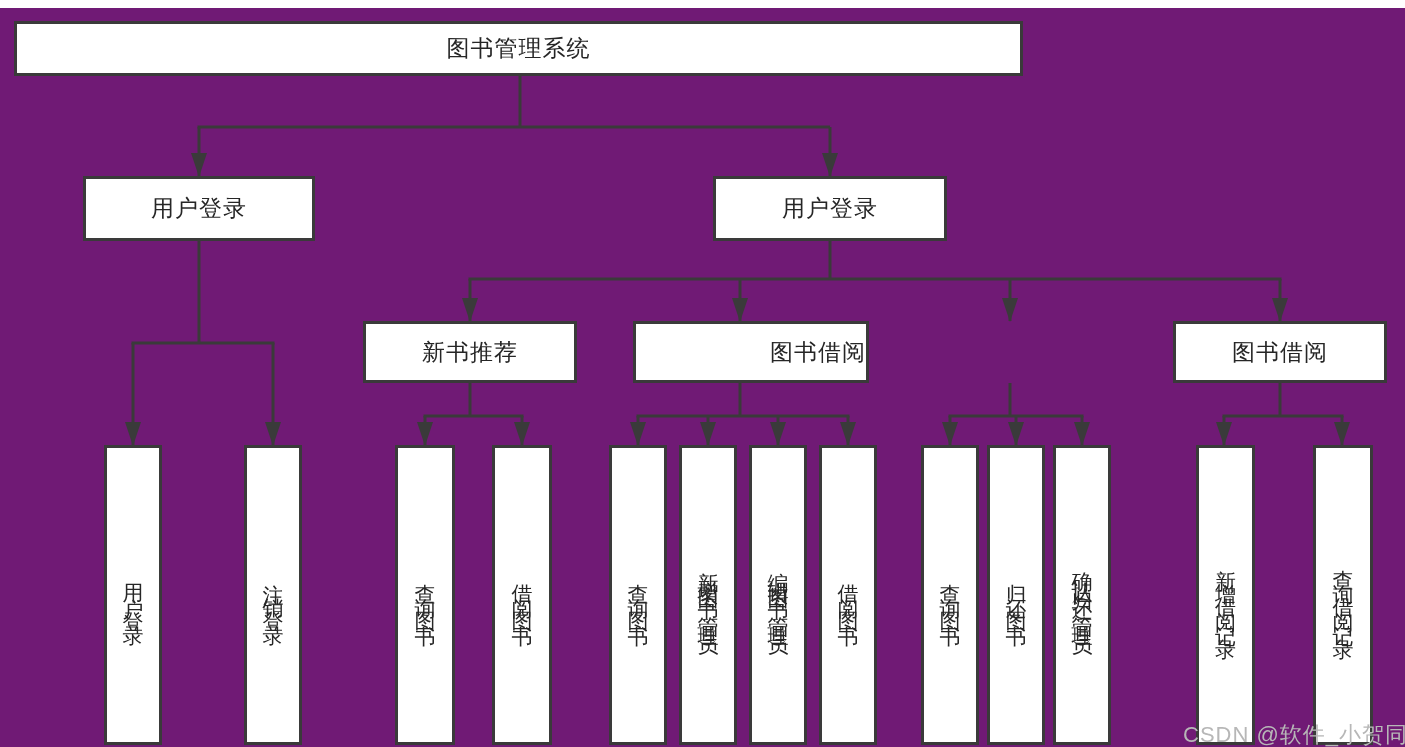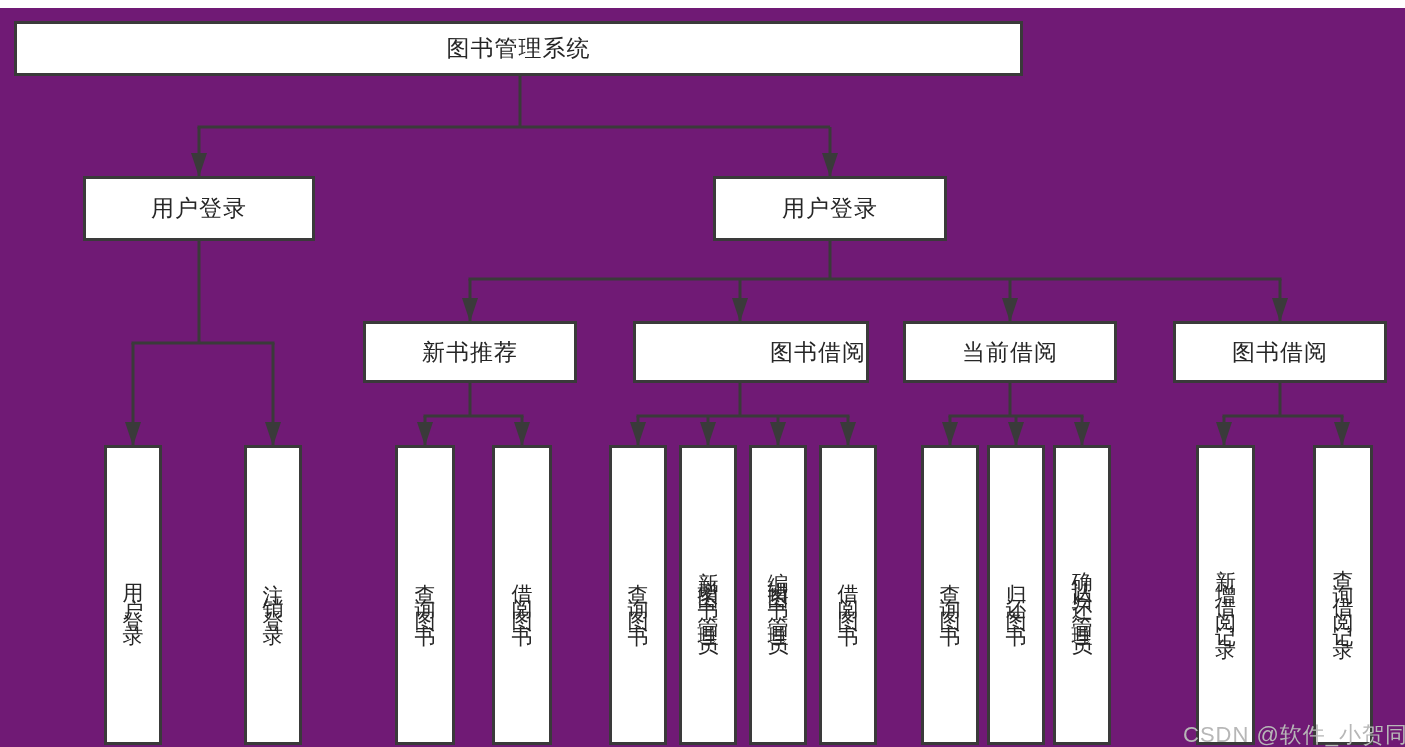--- a/index.html
+++ b/index.html
@@ -123,23 +123,20 @@
   <div class="node" style="left:713px;top:168px;width:234px;height:65px;">
     <span>用户登录</span>
   </div>
 
   <div class="node" style="left:363px;top:313px;width:214px;height:62px;">
     <span>新书推荐</span>
   </div>
   <div class="node" style="left:633px;top:313px;width:236px;height:62px;justify-content:flex-end;">
     <span>图书借阅</span>
   </div>
-  <div class="node" style="left:903px;top:313px;width:214px;height:62px;">
-    <span>当前借阅</span>
-  </div>
   <div class="node" style="left:1173px;top:313px;width:214px;height:62px;">
     <span>图书借阅</span>
   </div>
 
   <div class="leaf" style="left:104px;width:58px;">
     <span class="vtext" style="letter-spacing: 14px;">用户登录</span>
   </div>
   <div class="leaf" style="left:244px;width:58px;">
     <span class="vtext" style="letter-spacing: 14px;">注销登录</span>
   </div>

